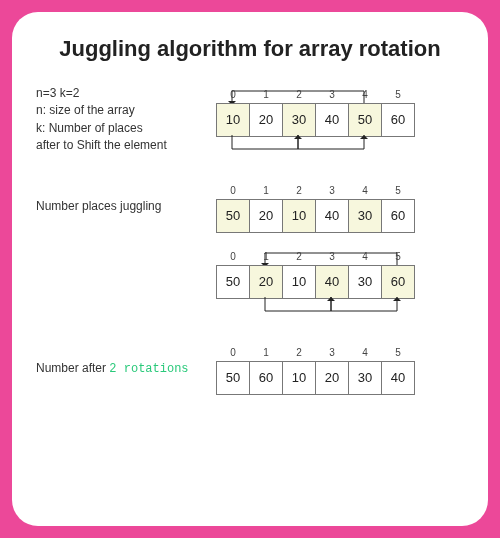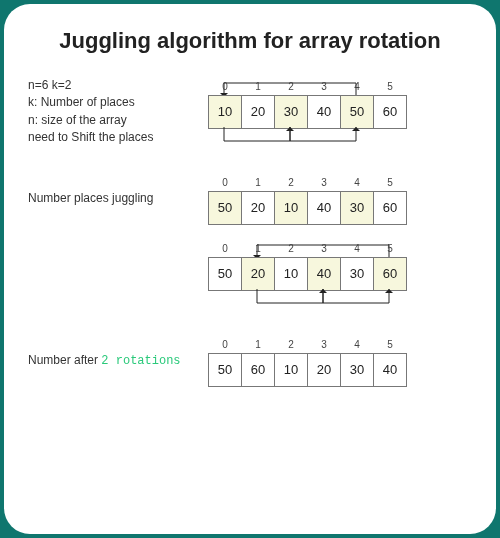--- a/index.html
+++ b/index.html
@@ -1,25 +1,25 @@
 <!DOCTYPE html>
 <html><head>
 <meta charset="utf-8">
 <style>
   html, body {
     margin: 0;
     padding: 0;
     font-family: -apple-system, BlinkMacSystemFont, "Segoe UI", Arial, sans-serif;
   }
   .frame {
-    background: #0f766e;
+    background: #ec4899;
     width: 500px;
     height: 538px;
     box-sizing: border-box;
-    padding: 4px;
+    padding: 12px;
   }
   .card {
     background: #ffffff;
     width: 100%;
     height: 100%;
     border-radius: 26px;
     box-sizing: border-box;
     padding: 22px 24px 18px 24px;
     position: relative;
     overflow: hidden;
@@ -89,24 +89,24 @@
 </style>
 </head>
 <body>
 
 <div class="frame">
   <div class="card">
     <h1>Juggling algorithm for array rotation</h1>
     <div id="panels">
         <div class="panel">
           <div class="left">
-            <div>n=6 k=2</div>
+            <div>n=3 k=2</div>
+            <div>n: size of the array</div>
             <div>k: Number of places</div>
-            <div>n: size of the array</div>
-            <div>need to Shift the places</div>
+            <div>after to Shift the element</div>
           </div>
           <div class="right">
             <svg class="ov top">
               <path d="M 149 20 L 149 6 L 17 6 L 17 20" fill="none" stroke="#222" stroke-width="1"></path>
               <path d="M 17 20 L 13 16 L 21 16 Z" fill="#222"></path>
             </svg>
             <div class="arr">
               <div class="cell hl">10<div class="idx">0</div></div>
               <div class="cell">20<div class="idx">1</div></div>
               <div class="cell hl">30<div class="idx">2</div></div>

